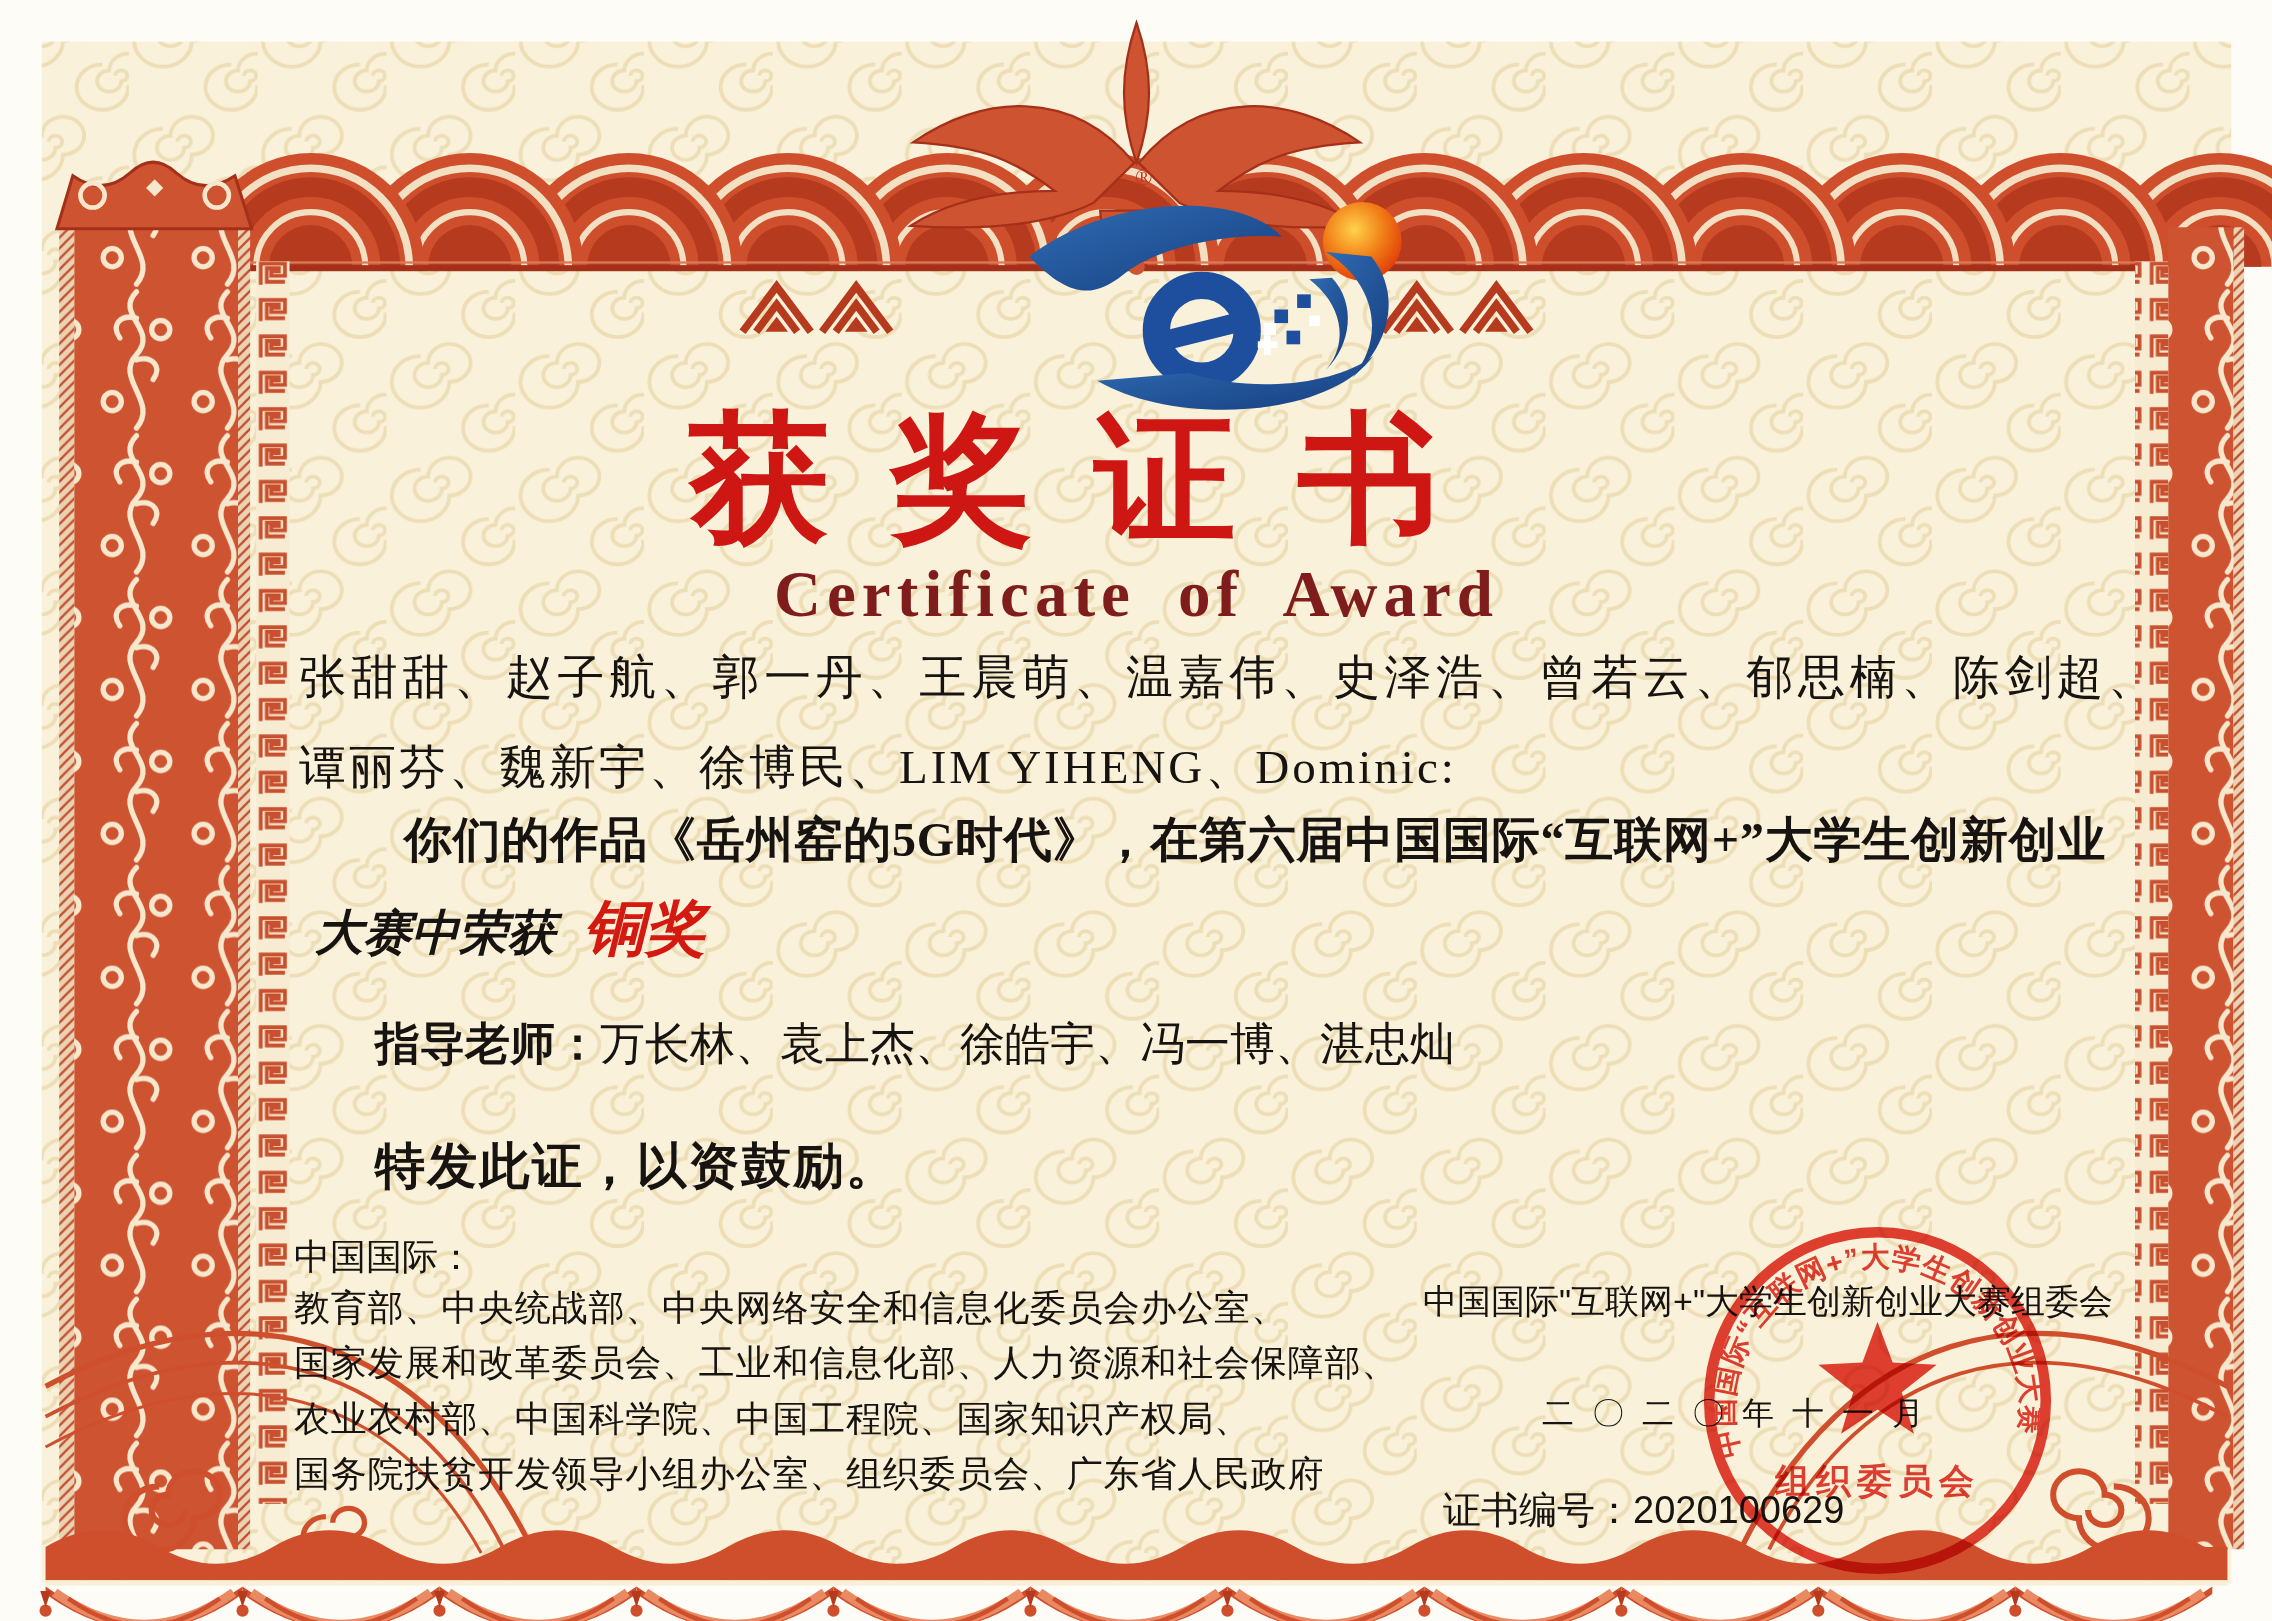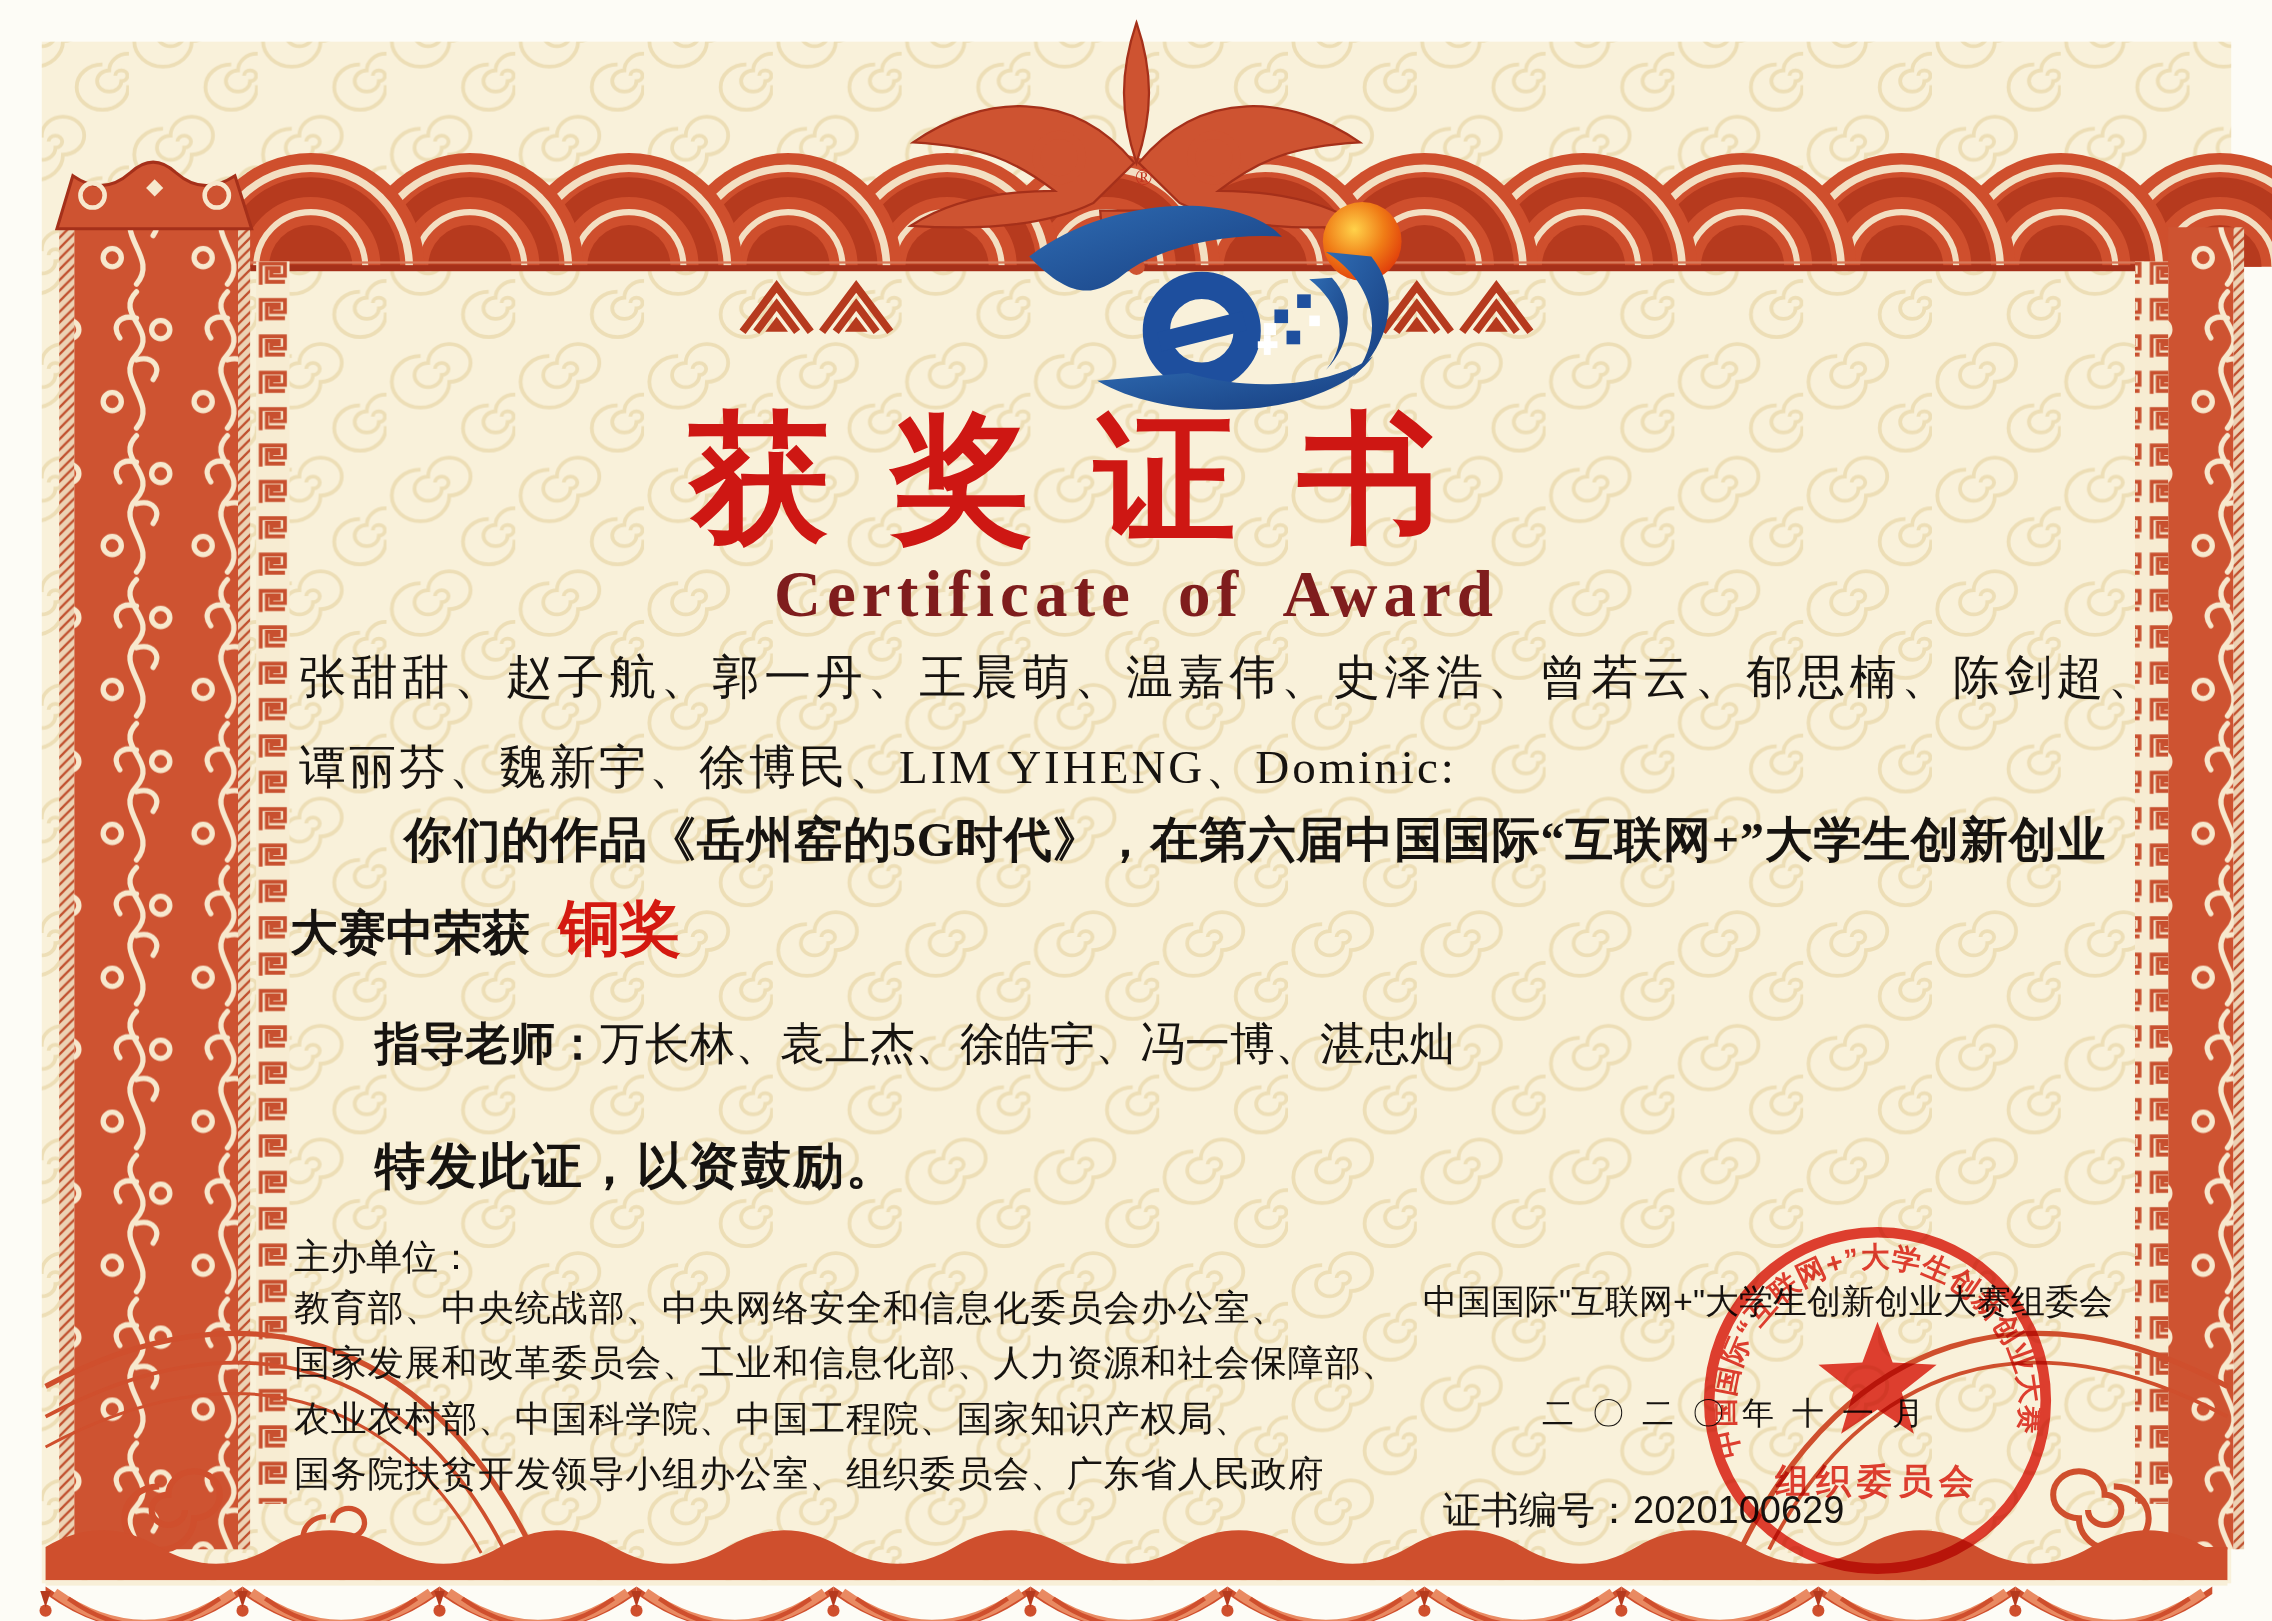--- a/index.html
+++ b/index.html
@@ -21,21 +21,21 @@
     left:0;width:2273px;top:562px;text-align:center;
     font-size:65px;font-weight:bold;color:#7f1d1d;
     letter-spacing:6px;word-spacing:19.7px;line-height:1;
   }
   .recipients1{
     left:299px;top:650px;width:1856px;font-size:47px;line-height:1.15;
     text-align:justify;text-align-last:justify;white-space:normal;
   }
   .recipients2{left:299px;top:736px;font-size:47px;letter-spacing:3px;}
   .body1{left:307px;top:808px;font-size:48px;font-weight:bold;text-indent:97px;letter-spacing:0.8px;}
-  .body2{left:290px;top:888px;font-size:48px;font-weight:bold;}
+  .body2{left:315px;top:888px;font-size:48px;font-weight:bold;font-style:italic;}
   .award{color:#d41910;font-size:61px;font-weight:bold;margin-left:29px;}
   .advisors{left:375px;top:1014px;font-size:45px;}
   .advisors .lbl{font-weight:bold;}
   .closing{left:375px;top:1133px;font-size:50px;font-weight:bold;letter-spacing:2.3px;}
   .sans{font-family:"Liberation Sans","DejaVu Sans",sans-serif;}
   .hosts-label{left:294px;top:1233px;font-size:36px;}
   .host-line{left:294px;font-size:36px;letter-spacing:0.8px;}
   .hl0{top:1284px;} .hl1{top:1339px;} .hl2{top:1395px;} .hl3{top:1450px;}
   .committee{left:1423px;top:1279px;font-size:34px;}
   .issue-date{left:1542px;top:1392px;font-size:32px;letter-spacing:18px;}
@@ -220,21 +220,21 @@
 <div class="txt body2">
   <span>大赛中荣获</span><span class="award">铜奖</span>
 </div>
 
 <div class="txt advisors">
   <span class="lbl">指导老师：</span><span>万长林、袁上杰、徐皓宇、冯一博、湛忠灿</span>
 </div>
 
 <div class="txt closing">特发此证，以资鼓励。</div>
 
-<div class="txt sans hosts-label">主办单位：</div>
+<div class="txt sans hosts-label">中国国际：</div>
 <div class="txt sans host-line hl0">教育部、中央统战部、中央网络安全和信息化委员会办公室、</div>
 <div class="txt sans host-line hl1">国家发展和改革委员会、工业和信息化部、人力资源和社会保障部、</div>
 <div class="txt sans host-line hl2">农业农村部、中国科学院、中国工程院、国家知识产权局、</div>
 <div class="txt sans host-line hl3">国务院扶贫开发领导小组办公室、组织委员会、广东省人民政府</div>
 
 <div class="txt sans committee">中国国际"互联网+"大学生创新创业大赛组委会</div>
 <div class="txt sans issue-date">二〇二〇年十一月</div>
 <div class="txt sans cert-no">
   <span>证书编号：</span><span>2020100629</span>
 </div>

